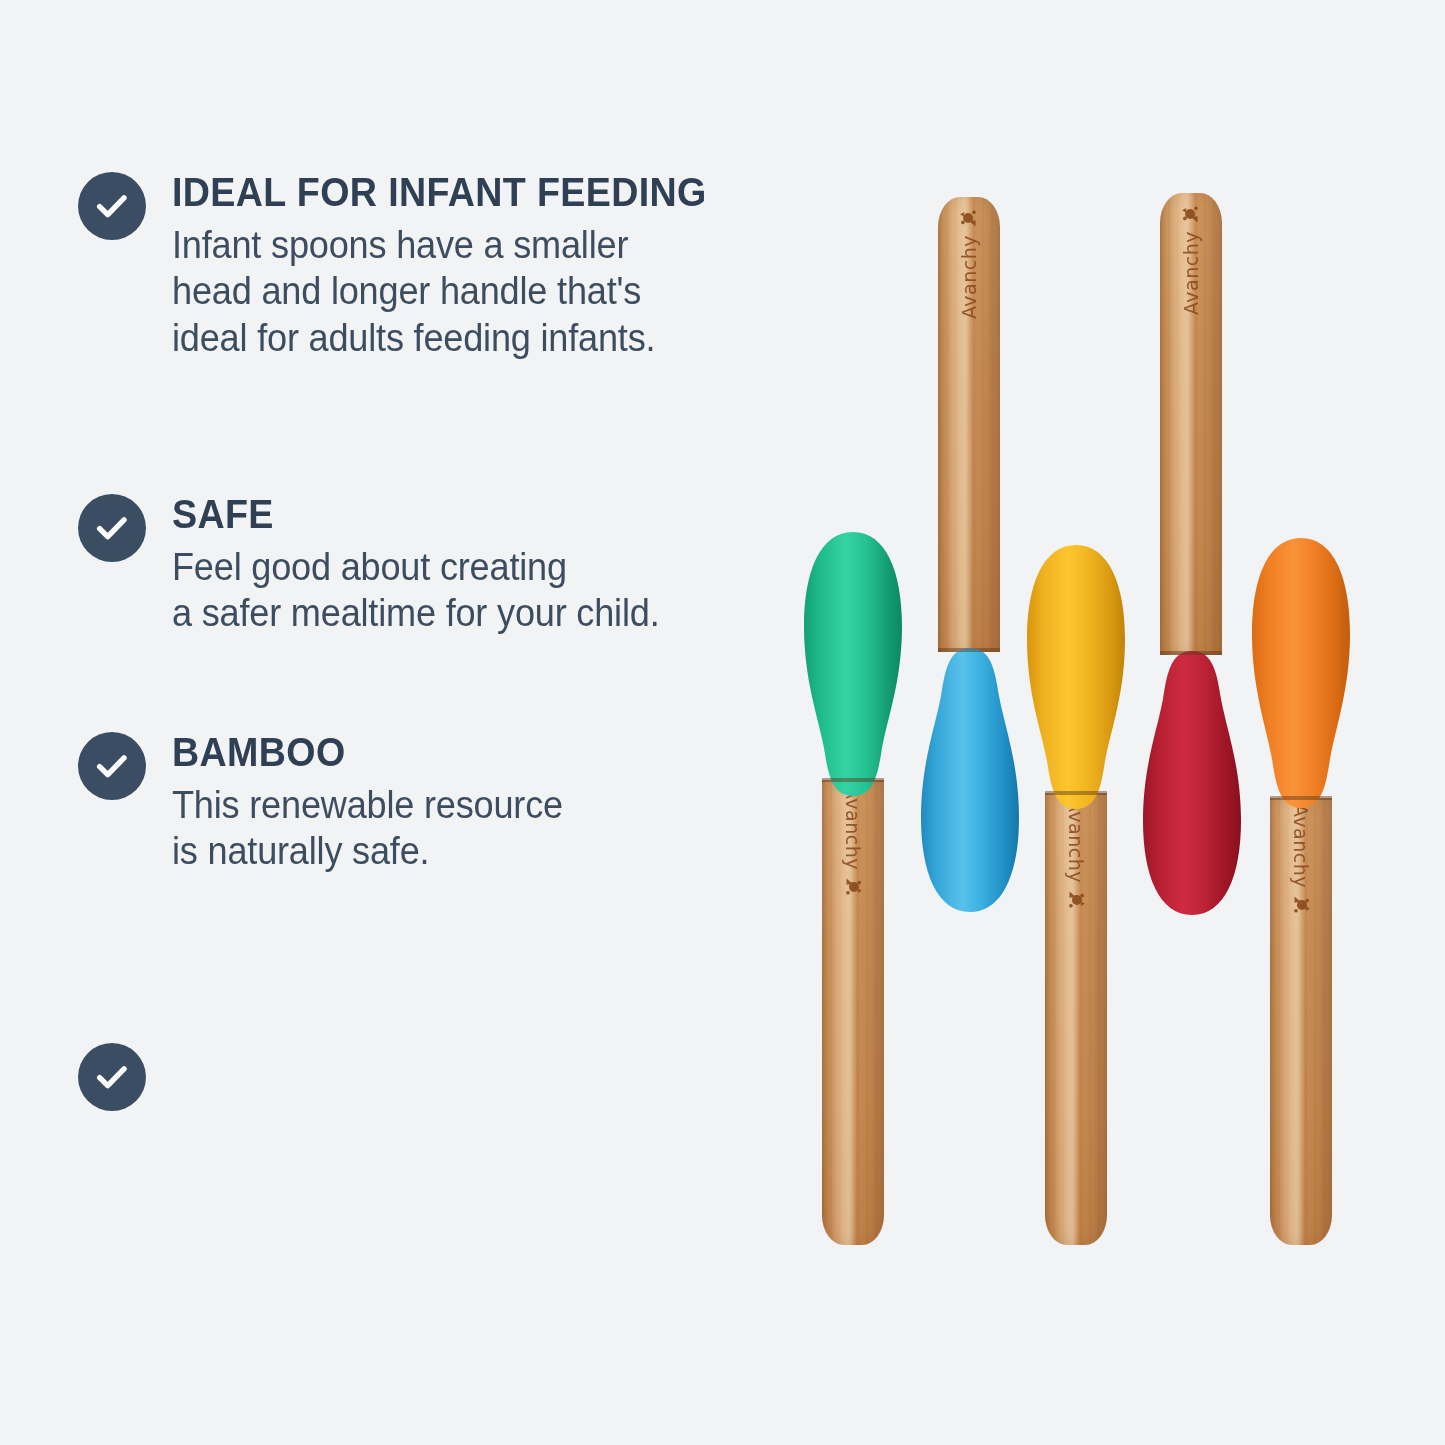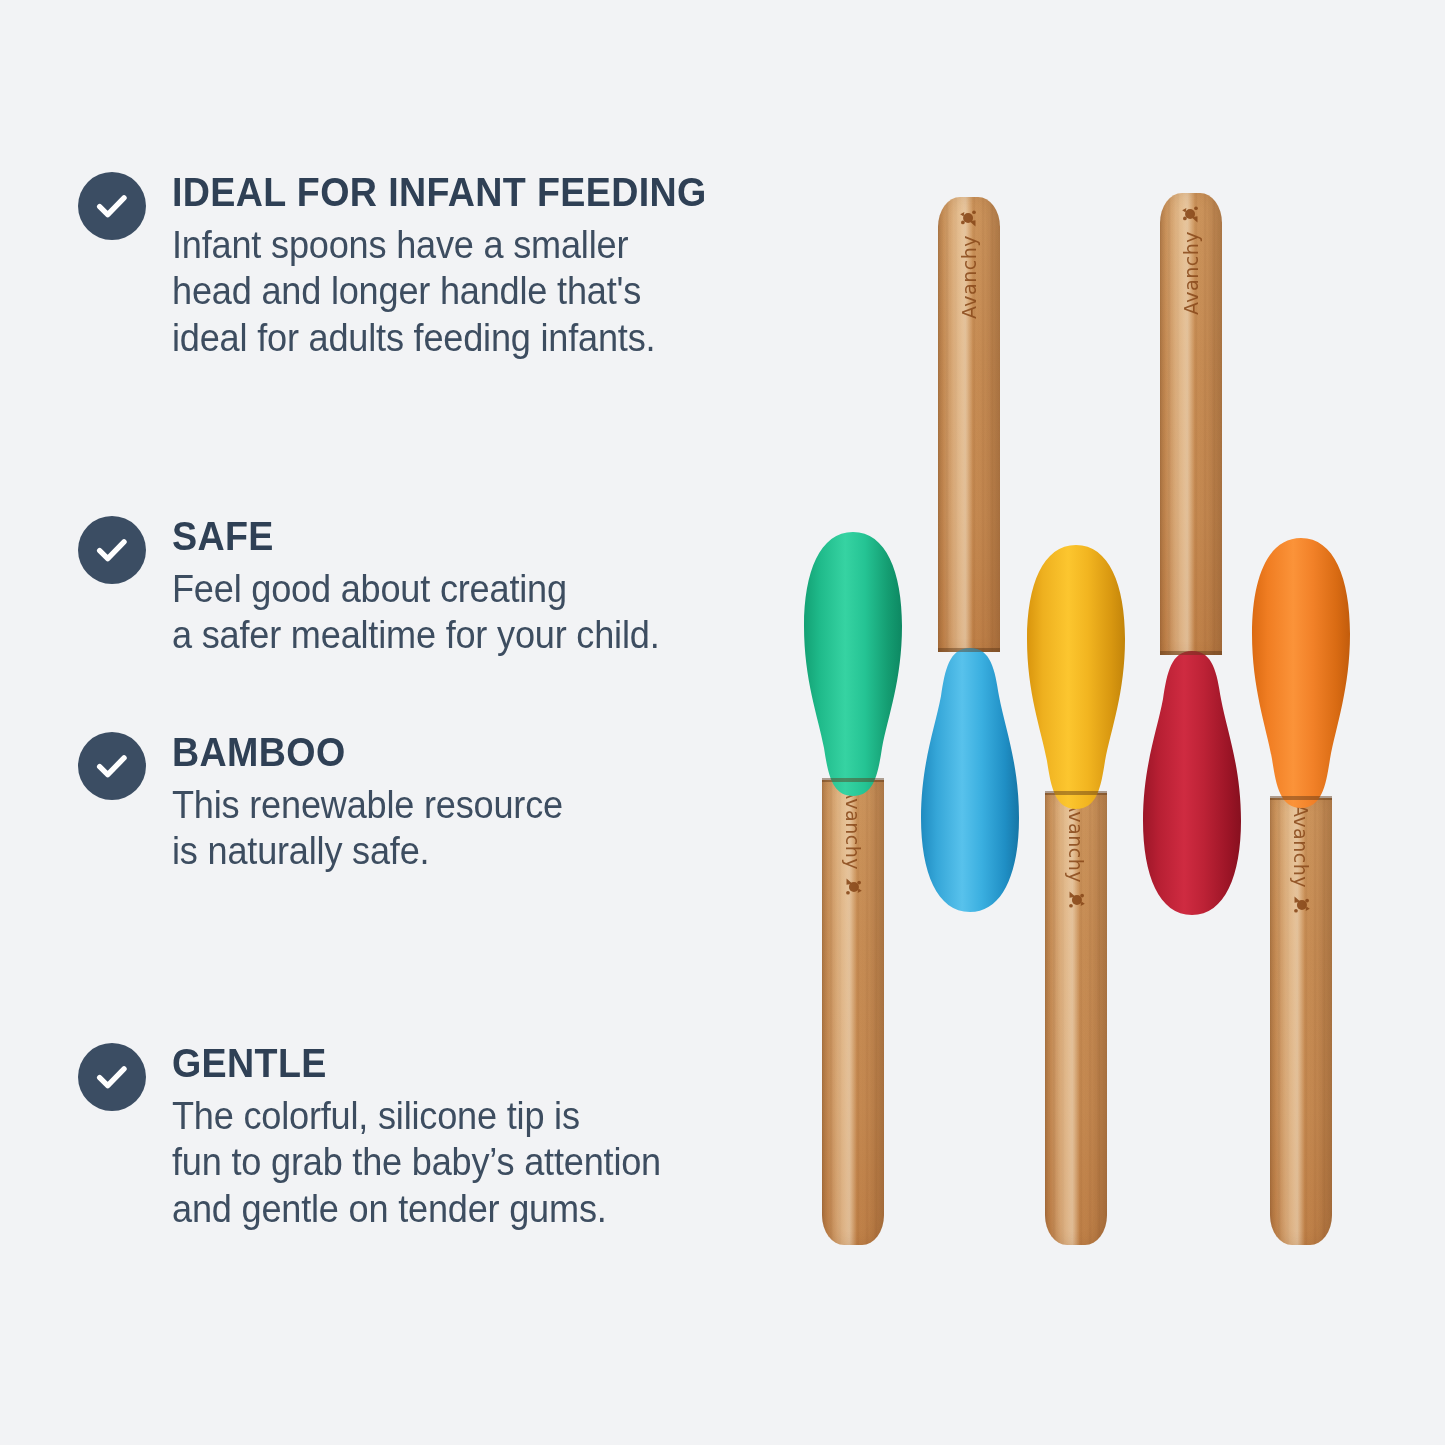--- a/index.html
+++ b/index.html
@@ -178,21 +178,21 @@
       </svg>
     </div>
     <div class="feature-body">
       <div class="feature-title">IDEAL FOR INFANT FEEDING</div>
       <div class="feature-desc">Infant spoons have a smaller
 head and longer handle that's
 ideal for adults feeding infants.</div>
     </div>
   </div>
 
-  <div class="feature" style="top:516px">
+  <div class="feature" style="top:494px">
     <div class="feature-badge">
       <svg viewBox="0 0 24 24">
         <path d="M4.2 12.4 L9.3 17.4 L19.6 6.9" fill="none" stroke="#ffffff" stroke-width="3.4" stroke-linecap="round" stroke-linejoin="round"></path>
       </svg>
     </div>
     <div class="feature-body">
       <div class="feature-title">SAFE</div>
       <div class="feature-desc">Feel good about creating
 a safer mealtime for your child.</div>
     </div>
@@ -209,26 +209,20 @@
       <div class="feature-desc">This renewable resource
 is naturally safe.</div>
     </div>
   </div>
 
   <div class="feature" style="top:1043px">
     <div class="feature-badge">
       <svg viewBox="0 0 24 24">
         <path d="M4.2 12.4 L9.3 17.4 L19.6 6.9" fill="none" stroke="#ffffff" stroke-width="3.4" stroke-linecap="round" stroke-linejoin="round"></path>
       </svg>
-    </div>
-    <div class="feature-body">
-      <div class="feature-title">GENTLE</div>
-      <div class="feature-desc">The colorful, silicone tip is
-fun to grab the baby’s attention
-and gentle on tender gums.</div>
     </div>
   </div>
 
 </div>
 
 <div id="product">
 
   <div class="spoon">
 
     <div class="handle round-bottom" style="left:42px; top:780px; width:62px; height:465px;">

